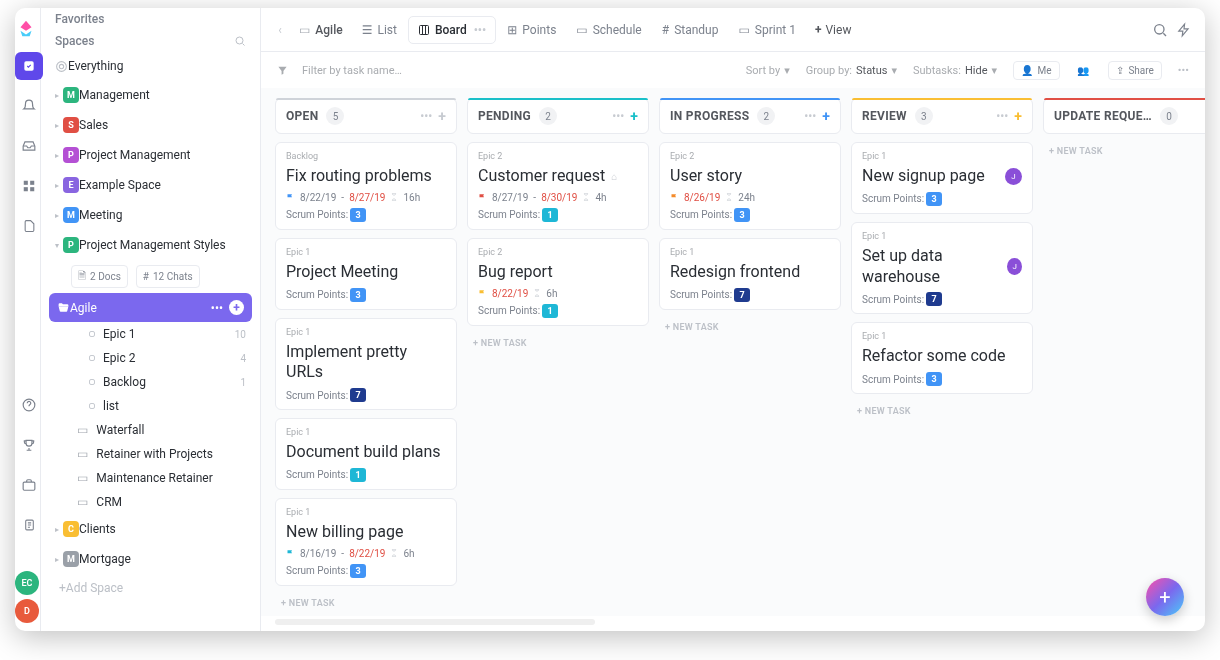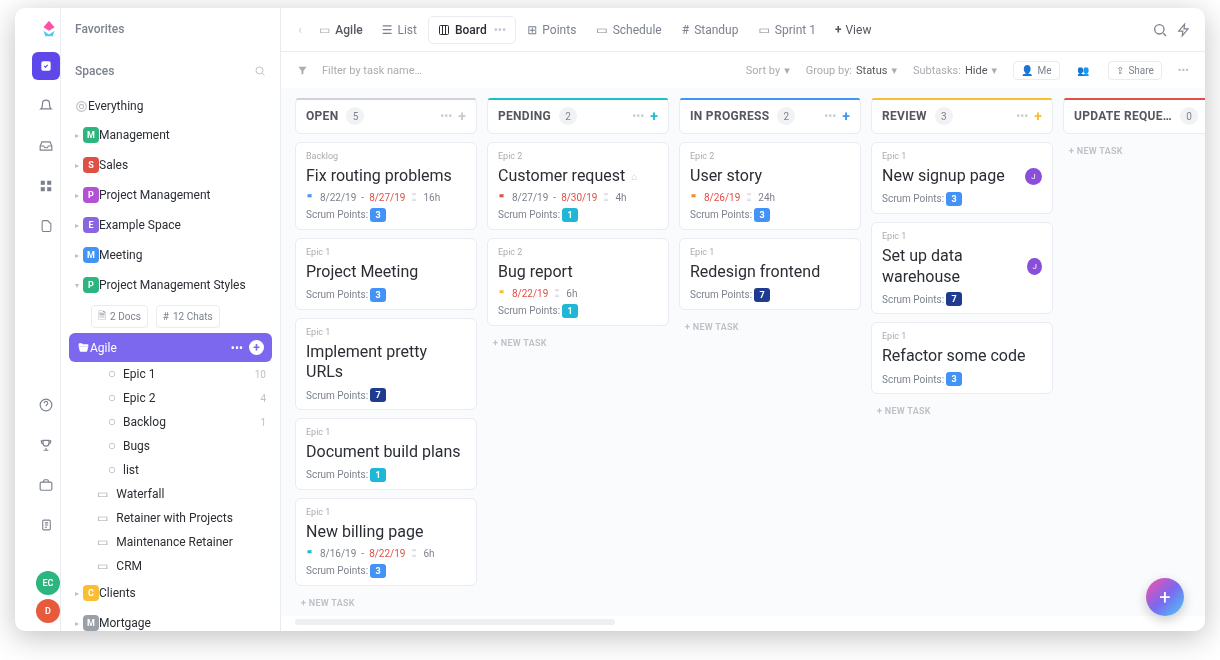--- a/index.html
+++ b/index.html
@@ -1,27 +1,27 @@
 <!DOCTYPE html>
 <html><head>
 <meta charset="utf-8">
 <style>
 *{box-sizing:border-box;margin:0;padding:0;font-family:-apple-system,BlinkMacSystemFont,"Segoe UI",Roboto,sans-serif}
 body{background:#fff;width:1220px;height:660px;overflow:hidden;color:#2a2e34;font-size:12px}
 .app{display:flex;height:623px;width:1190px;margin:8px 15px;border-radius:10px;box-shadow:0 6px 30px rgba(0,0,0,.25);overflow:hidden;background:#fff}
 
-.rail{width:46px;border-right:1px solid #e9ebf0;display:flex;flex-direction:column;align-items:flex-end;padding-top:10px;gap:12px;position:relative}
+.rail{width:26px;border-right:1px solid #e9ebf0;display:flex;flex-direction:column;align-items:flex-start;padding-top:10px;gap:12px;position:relative}
 .rail .logo{width:22px;height:22px}
 .rail-btn{width:28px;height:28px;border-radius:6px;display:flex;align-items:center;justify-content:center;color:#7c828d;cursor:pointer}
 .rail-btn.active{background:#5f48ea;color:#fff}
 .rail-spacer{flex:1}
 .rail-avatar{width:24px;height:24px;border-radius:50%;font-size:9px;font-weight:600;color:#fff;display:flex;align-items:center;justify-content:center}
 
 .sidebar{width:220px;border-right:1px solid #e9ebf0;display:flex;flex-direction:column;font-size:12px;overflow-y:auto}
-.sb-sec{padding:14px 14px;color:#7c828d;font-weight:500;display:flex;align-items:center;justify-content:space-between}
+.sb-sec{padding:4px 14px;color:#7c828d;font-weight:500;display:flex;align-items:center;justify-content:space-between}
 .sb-row{padding:7px 14px;display:flex;align-items:center;color:#2a2e34;cursor:pointer;font-size:12px}
 .sb-row .caret{width:8px;color:#bcc0c7;font-size:8px}
 .sq{width:16px;height:16px;border-radius:4px;display:flex;align-items:center;justify-content:center;color:#fff;font-size:9px;font-weight:700}
 .sb-sub{padding:5px 14px 5px 36px;display:flex;align-items:center;gap:8px;color:#2a2e34;font-size:12px;cursor:pointer}
 .sb-row.active{background:#7B68EE;color:#fff;border-radius:6px;margin:0 8px;padding:7px 8px}
 .sb-sub.indent2{padding-left:48px}
 .sb-sub .bullet{width:6px;height:6px;border:1px solid #c7cbd1;border-radius:2px;flex-shrink:0}
 .sb-sub .cnt{margin-left:auto;color:#bcc0c7;font-size:10px}
 .sb-badgebar{padding:5px 14px 5px 30px;display:flex;gap:8px}
 .sb-chip{border:1px solid #e9ebf0;border-radius:4px;padding:2px 6px;font-size:10px;color:#7c828d;display:flex;align-items:center;gap:4px}
@@ -231,24 +231,20 @@
       </div>
     <div class="sb-sub indent2">
         <span class="bullet"></span>
         <span>Epic 2</span>
         <span class="cnt">4</span>
       </div>
     <div class="sb-sub indent2">
         <span class="bullet"></span>
         <span>Backlog</span>
         <span class="cnt">1</span>
-      </div>
-    <div class="sb-sub indent2">
-        <span class="bullet"></span>
-        <span>Bugs</span>
       </div>
     <div class="sb-sub indent2">
         <span class="bullet"></span>
         <span>list</span>
       </div>
     <div class="sb-sub">
         <span style="color:#9fa4ac">▭</span>
         <span>Waterfall</span>
       </div>
     <div class="sb-sub">

